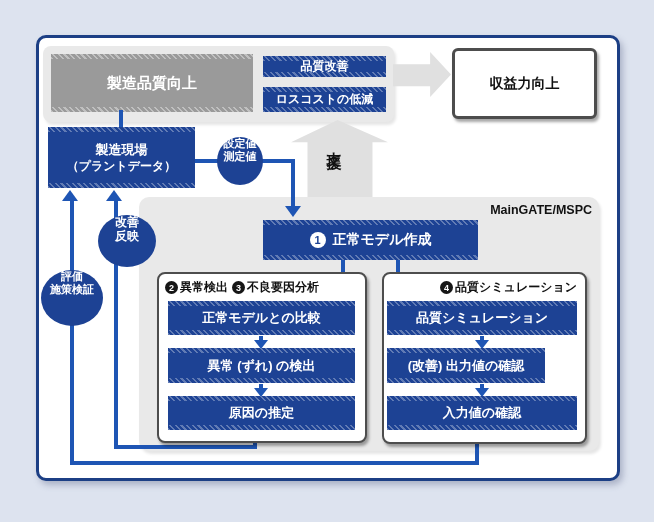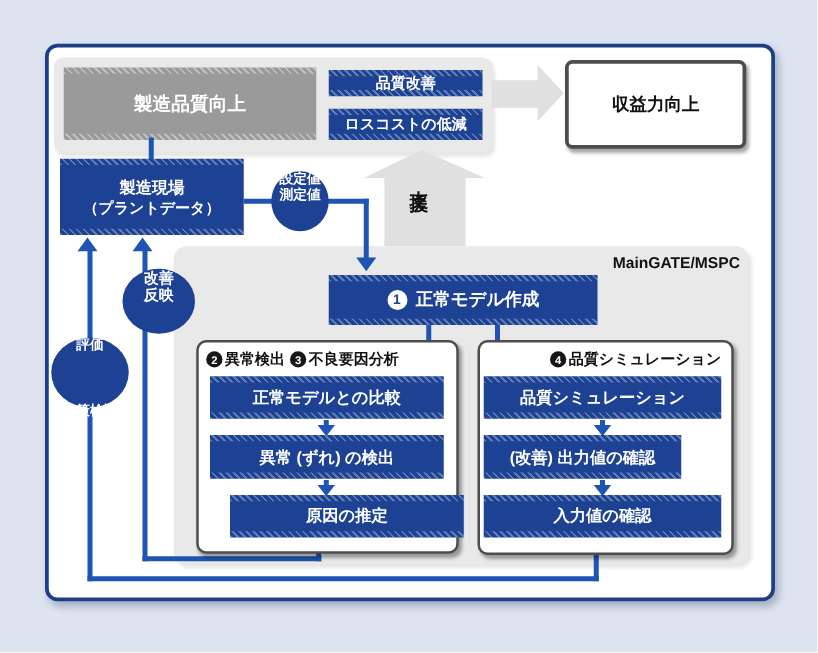--- a/index.html
+++ b/index.html
@@ -117,21 +117,21 @@
   <div class="abs head-up" style="left:62px;top:190px;"></div>
 
   <div class="abs circle" style="left:217px;top:137px;width:46px;height:48px;font-size:11px;">
     <div>設定値</div>
     <div>測定値</div>
   </div>
   <div class="abs circle" style="left:98px;top:215px;width:58px;height:52px;font-size:12px;">
     <div>改善</div>
     <div>反映</div>
   </div>
-  <div class="abs circle" style="left:41px;top:270px;width:62px;height:56px;font-size:11px;gap:40px;">
+  <div class="abs circle" style="left:41px;top:270px;width:62px;height:56px;font-size:11px;">
     <div>評価</div>
     <div>施策検証</div>
   </div>
 
   <div class="abs hatch-blue" style="left:263px;top:220px;width:215px;height:40px;font-size:14px;">
     <span class="disc-light">1</span>
     <span>正常モデル作成</span>
   </div>
 
   <div class="abs vline" style="left:341px;top:260px;width:4px;height:30px;"></div>
@@ -146,21 +146,21 @@
     <span style="width:4px;"></span>
     <span class="disc-dark">3</span>
     <span>不良要因分析</span>
   </div>
   <div class="abs hatch-blue" style="left:168px;top:301px;width:187px;height:34px;font-size:13px;">正常モデルとの比較</div>
   <div class="abs vline" style="left:259px;top:336px;width:4px;height:5px;"></div>
   <div class="abs head-down small" style="left:254px;top:340px;"></div>
   <div class="abs hatch-blue" style="left:168px;top:348px;width:187px;height:35px;font-size:13px;">異常 (ずれ) の検出</div>
   <div class="abs vline" style="left:259px;top:384px;width:4px;height:5px;"></div>
   <div class="abs head-down small" style="left:254px;top:388px;"></div>
-  <div class="abs hatch-blue" style="left:168px;top:396px;width:187px;height:34px;font-size:13px;margin-left:16px;">原因の推定</div>
+  <div class="abs hatch-blue" style="left:168px;top:396px;width:187px;height:34px;font-size:13px;">原因の推定</div>
 
   <div class="abs subpanel" style="left:382px;top:272px;width:201px;height:168px;"></div>
   <div class="abs hdr" style="left:400px;top:279px;width:177px;justify-content:flex-end;">
     <span class="disc-dark">4</span>
     <span>品質シミュレーション</span>
   </div>
   <div class="abs hatch-blue" style="left:387px;top:301px;width:190px;height:34px;font-size:13px;">品質シミュレーション</div>
   <div class="abs vline" style="left:480px;top:336px;width:4px;height:5px;"></div>
   <div class="abs head-down small" style="left:475px;top:340px;"></div>
   <div class="abs hatch-blue" style="left:387px;top:348px;width:158px;height:35px;font-size:13px;">(改善) 出力値の確認</div>

